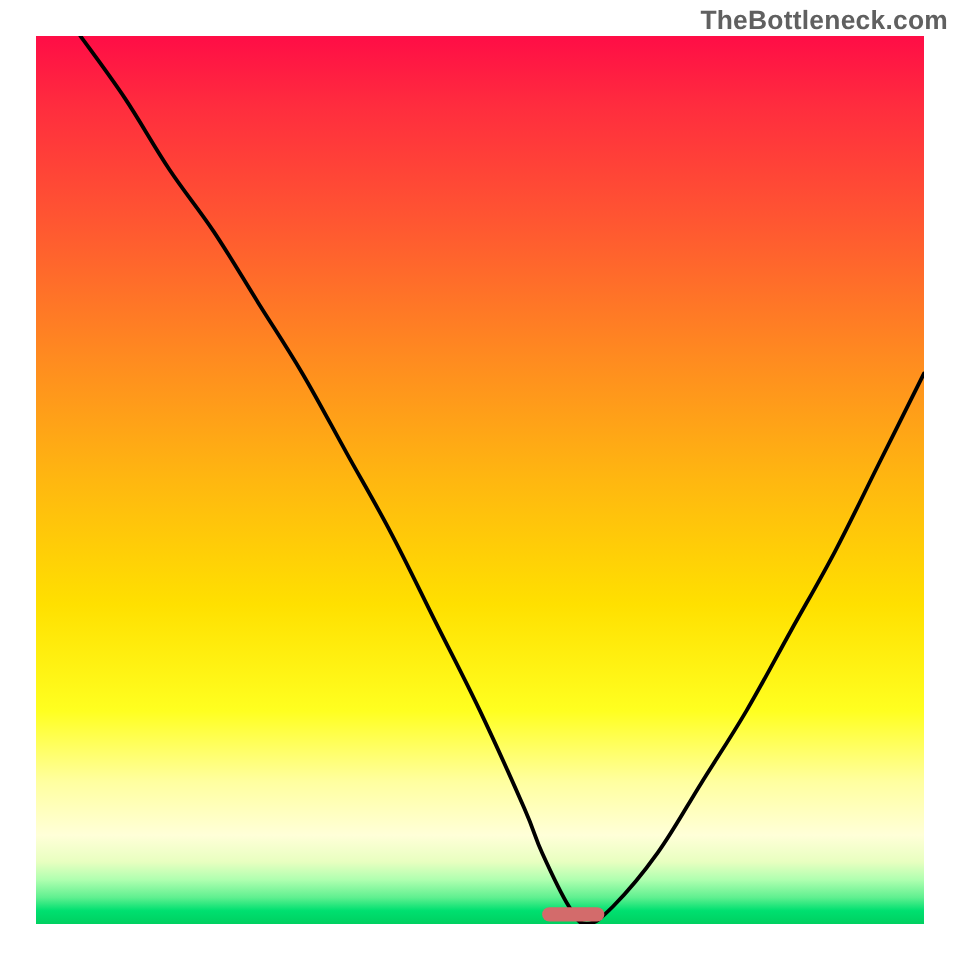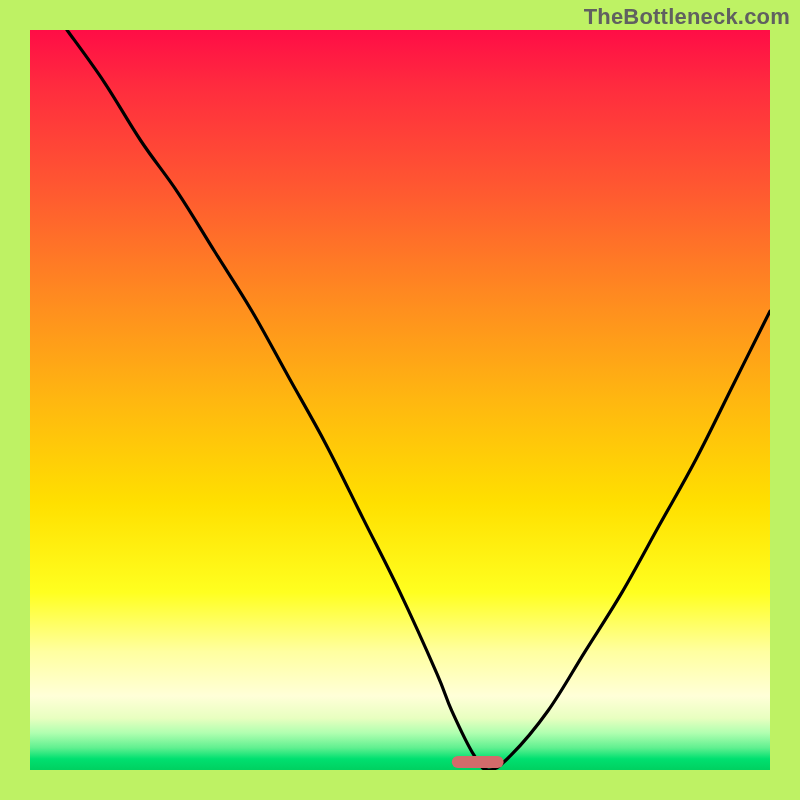--- a/index.html
+++ b/index.html
@@ -7,21 +7,21 @@
     padding: 0;
     background: #000;
     width: 800px;
     height: 800px;
     overflow: hidden;
     position: relative;
   }
   .frame {
     position: absolute;
     inset: 0;
-    background: #bef264;
+    background: #ffffff;
   }
   .plot-area {
     position: absolute;
     left: 30px;
     top: 30px;
     width: 740px;
     height: 740px;
   }
   .gradient {
     position: absolute;

